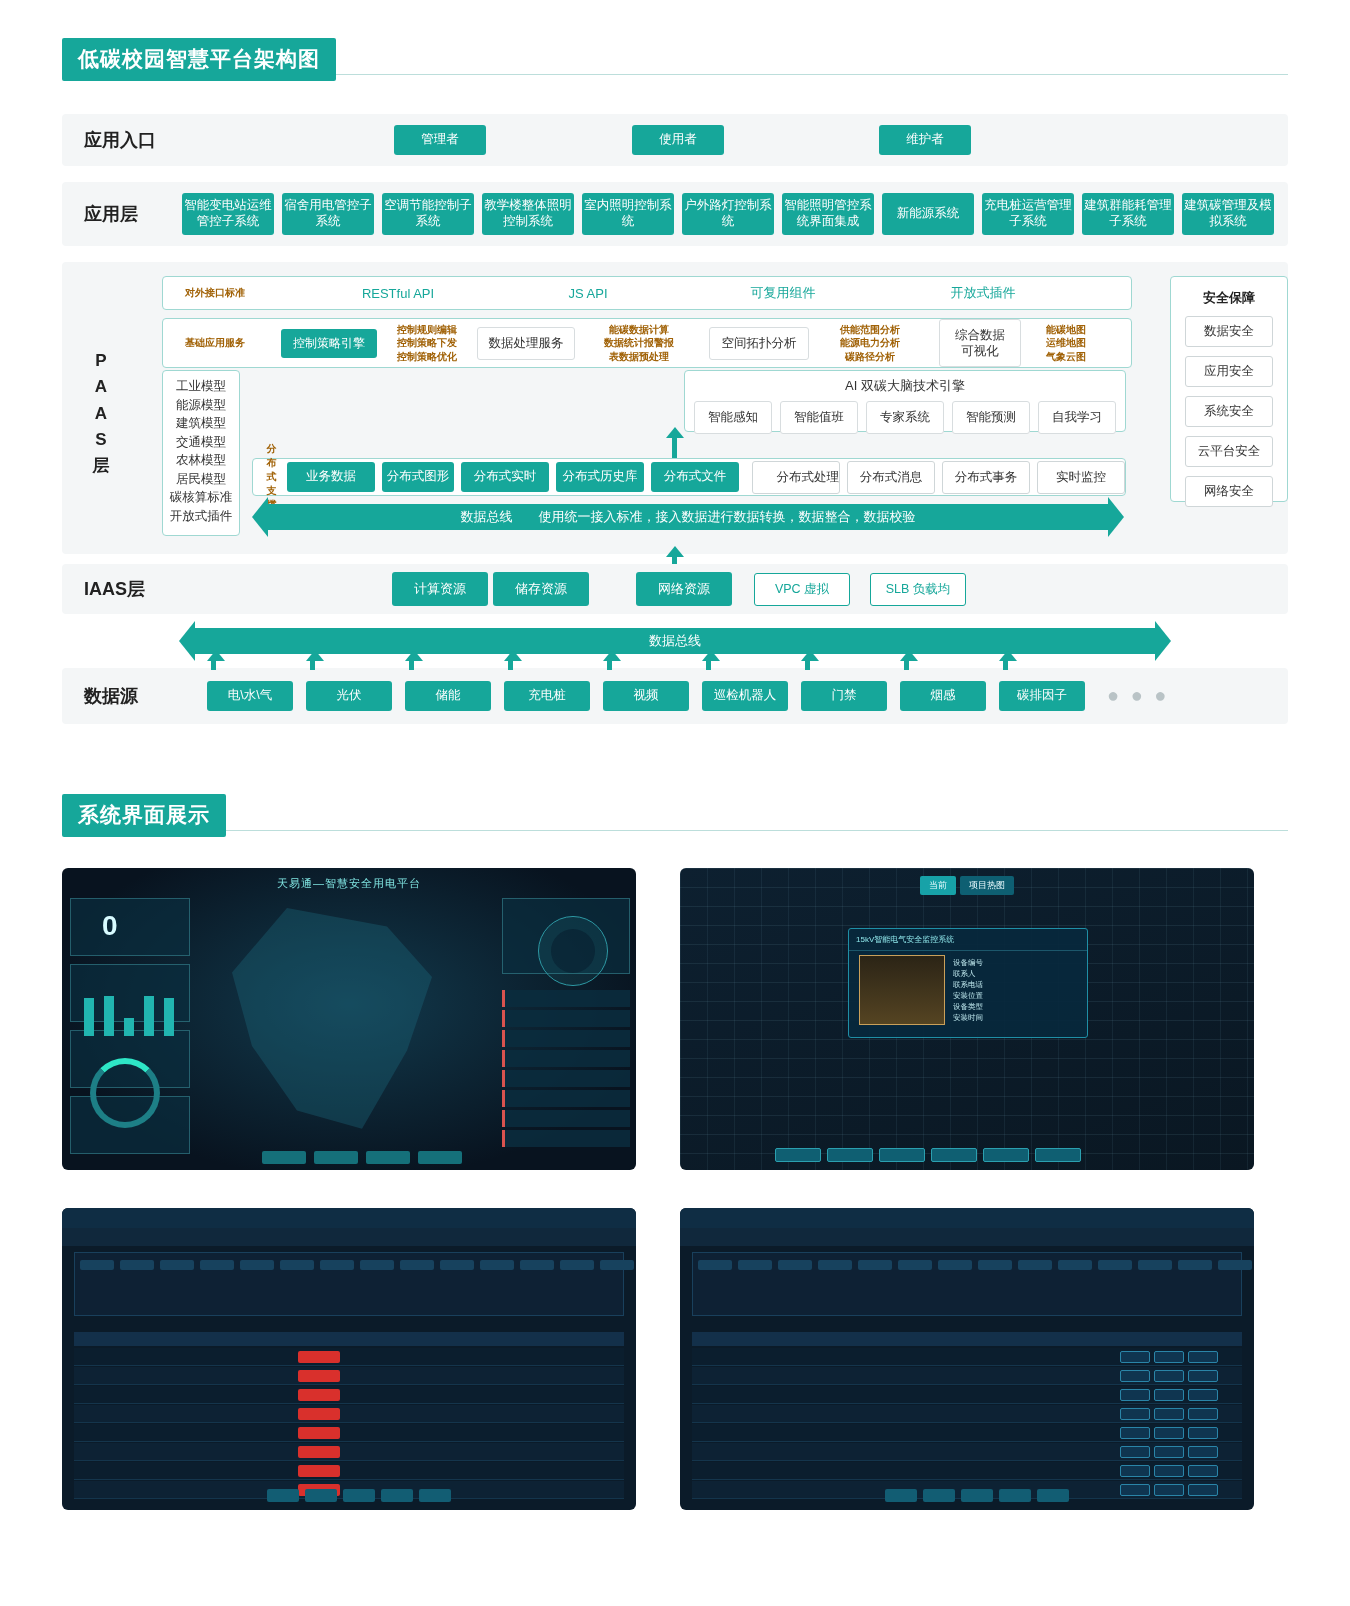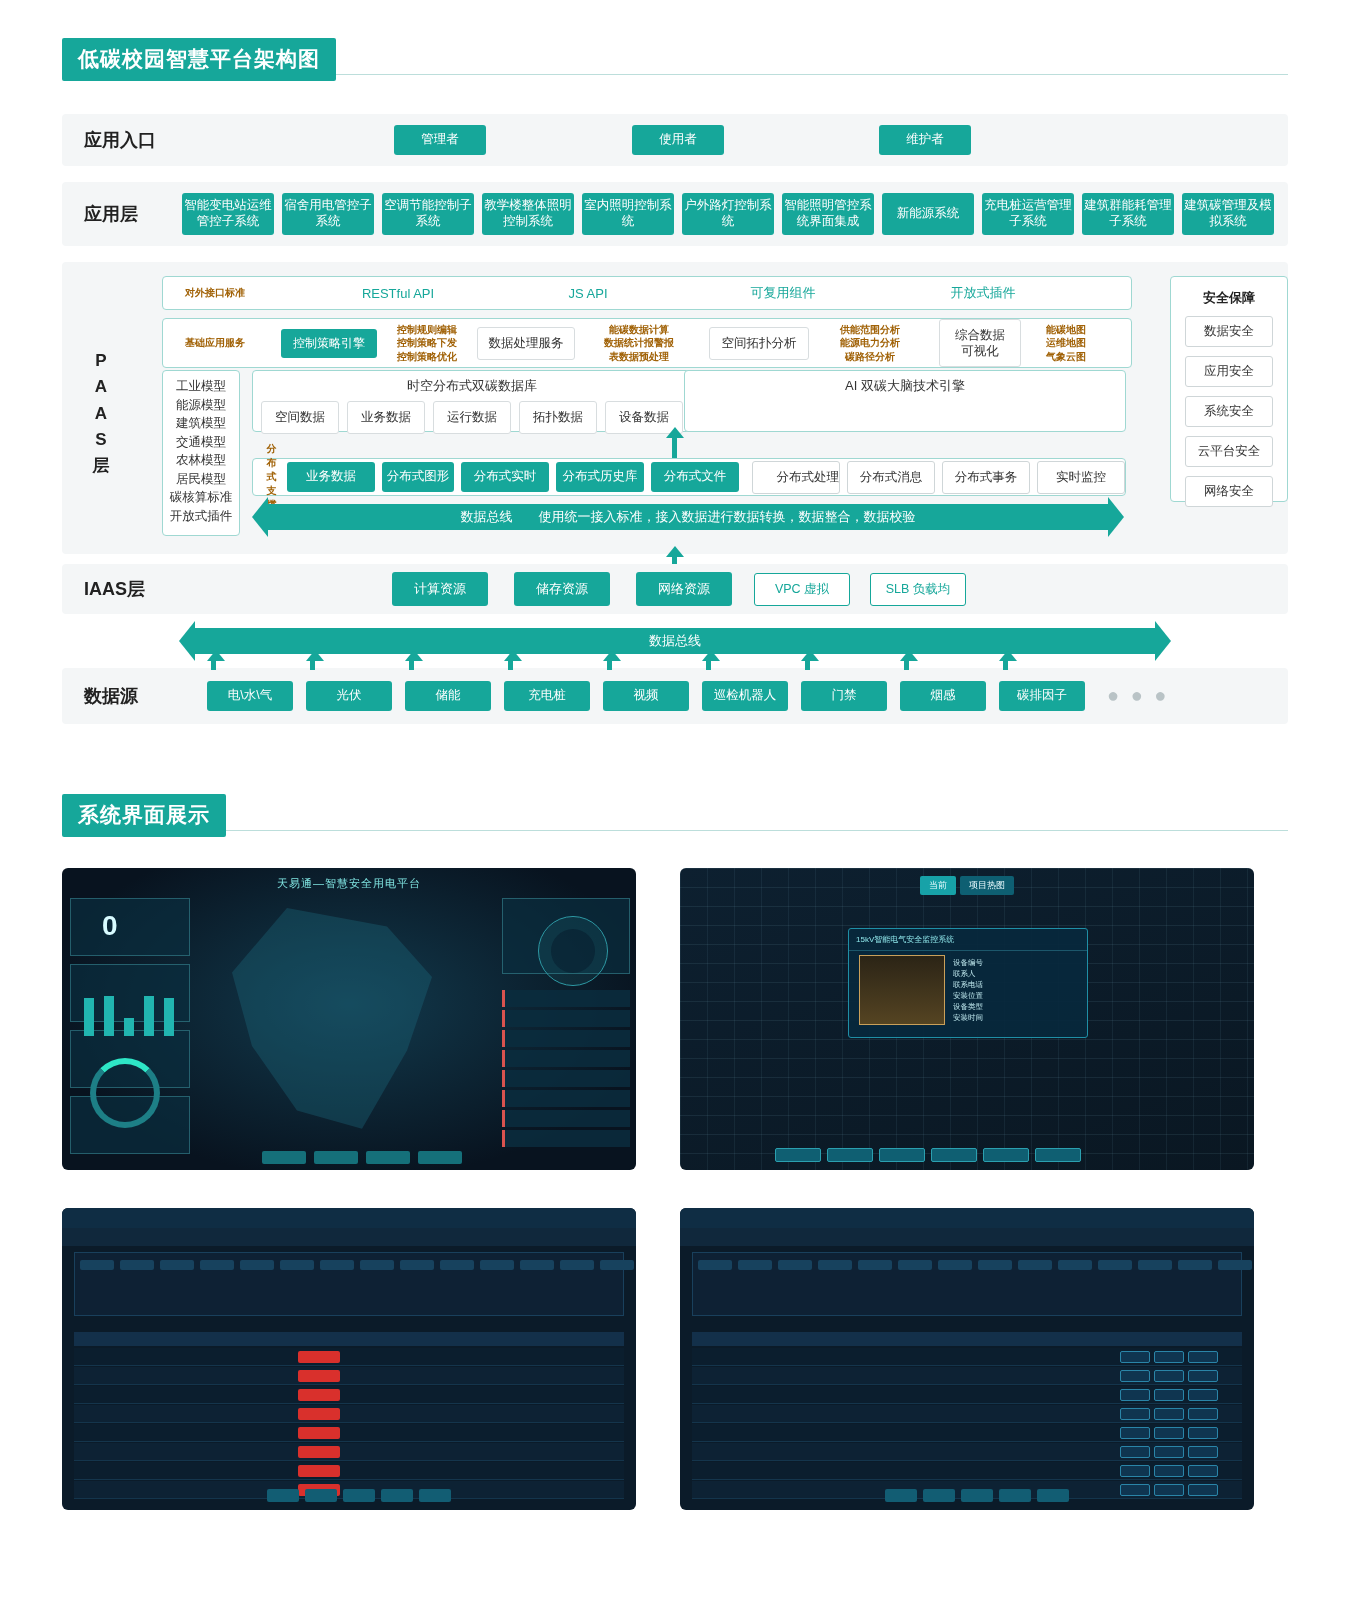--- a/index.html
+++ b/index.html
@@ -245,33 +245,30 @@
       <div>工业模型</div>
       <div>能源模型</div>
       <div>建筑模型</div>
       <div>交通模型</div>
       <div>农林模型</div>
       <div>居民模型</div>
       <div>碳核算标准</div>
       <div>开放式插件</div>
     </div>
 
-  <div class="bordered" style="left:190px; top:108px; width:440px; height:62px;">
-    <div style="text-align:center;font-size:13px;color:#333;padding-top:6px;">时空分布式双碳数据库</div>
-    <div id="db-items" style="display:flex;gap:8px;justify-content:center;margin-top:6px;">
-        <div class="white-box" style="width: 78px;">空间数据</div>
-        <div class="white-box" style="width: 78px;">业务数据</div>
-        <div class="white-box" style="width: 78px;">运行数据</div>
-        <div class="white-box" style="width: 78px;">拓扑数据</div>
-        <div class="white-box" style="width: 78px;">设备数据</div>
-      </div>
-  </div>
 
   <div class="bordered" style="left:622px; top:108px; width:442px; height:62px;">
     <div style="text-align:center;font-size:13px;color:#333;padding-top:6px;">AI 双碳大脑技术引擎</div>
+    <div id="ai-items" style="display:flex;gap:8px;justify-content:center;margin-top:6px;">
+        <div class="white-box" style="width: 78px;">智能感知</div>
+        <div class="white-box" style="width: 78px;">智能值班</div>
+        <div class="white-box" style="width: 78px;">专家系统</div>
+        <div class="white-box" style="width: 78px;">智能预测</div>
+        <div class="white-box" style="width: 78px;">自我学习</div>
+      </div>
   </div>
 
   <div class="upstem" style="left:610px; top:172px; height:24px;"></div>
   <div class="uparrow" style="left:604px; top:165px;"></div>
 
   <div class="bordered" style="left:190px; top:196px; width:874px; height:38px; display:flex; align-items:center; padding-left:10px; gap:7px;">
     <div class="row-label" style="width:78px;text-align:center;">分布式支撑</div>
     <div id="dist-teal" style="display:flex;gap:7px;">
         <div class="pill" style="width: 88px;">业务数据</div>
         <div class="pill" style="width: 72px;">分布式图形</div>
@@ -300,21 +297,21 @@
       </div>
   </div>
 </div>
 
 <div class="upstem" style="left:672px; top:554px; height:18px;"></div>
 <div class="uparrow" style="left:666px; top:546px;"></div>
 
 <div class="band" id="iaas">
   <div class="band-label">IAAS层</div>
   <div class="pill pill-lg" style="position:absolute;left:330px;">计算资源</div>
-  <div class="pill pill-lg" style="position:absolute;left:452px;">储存资源</div>
+  <div class="pill pill-lg" style="position:absolute;left:431px;">储存资源</div>
   <div class="pill pill-lg" style="position:absolute;left:574px;">网络资源</div>
   <div class="outline-pill" style="position:absolute;left:692px;width:96px;">VPC 虚拟</div>
   <div class="outline-pill" style="position:absolute;left:808px;width:96px;">SLB 负载均</div>
 </div>
 
 <div class="bus" style="left:195px; top:628px; width:960px;">数据总线</div>
 
 <div class="band" id="datasrc">
   <div class="band-label">数据源</div>
   <div id="ds-items" style="display:flex;gap:13px;position:absolute;left:145px;">

